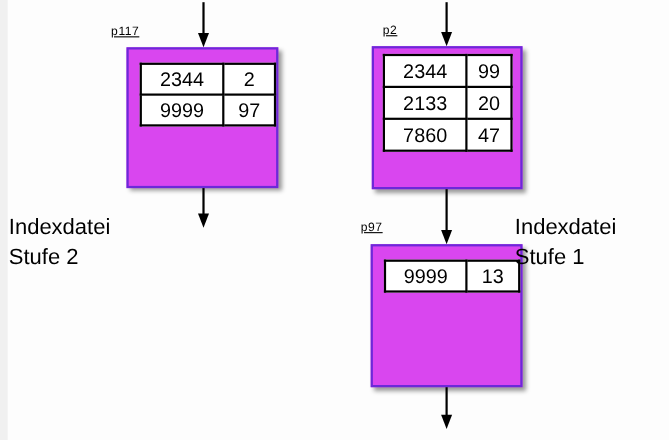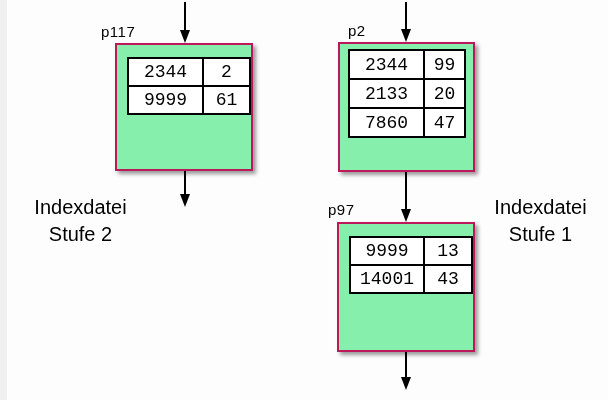--- a/index.html
+++ b/index.html
@@ -8,30 +8,30 @@
     font-family:"Liberation Sans",sans-serif;color:#000;overflow:hidden;
   }
   .gutter{position:absolute;left:0;top:0;width:7px;height:400px;background:#f0f0f0;}
   .vline{position:absolute;width:2px;background:#000;}
   .ahead{
     position:absolute;width:0;height:0;
     border-left:5px solid transparent;border-right:5px solid transparent;
     border-top:13px solid #000;
   }
   .nodebox{
-    position:absolute;background:#86efac;border:2px solid #be185d;
-    box-sizing:border-box;box-shadow:3px 3px 4px rgba(0,0,0,0.40);font-family:Liberation Mono, monospace;
+    position:absolute;background:#d946ef;border:2px solid #6d28d9;
+    box-sizing:border-box;box-shadow:3px 3px 4px rgba(0,0,0,0.40);
   }
-  .nodelabel{position:absolute;font-size:15px;letter-spacing:0.5px;}
+  .nodelabel{position:absolute;font-size:11px;letter-spacing:0.5px;text-decoration:underline;}
   table.kv{position:absolute;border-collapse:collapse;background:#fff;}
   table.kv td{
     border:2px solid #000;text-align:center;vertical-align:middle;
     font-size:18px;padding:0;line-height:1;
   }
-  .cap{position:absolute;width:145px;text-align:center;font-size:20px;line-height:27px;}
+  .cap{position:absolute;width:145px;text-align:left;font-size:20px;line-height:27px;}
 </style>
 </head>
 <body>
 
 <div class="canvas">
 
   <div class="gutter"></div>
 
   <div class="vline" style="left:184px;top:2px;height:29px"></div>
   <div class="ahead" style="left:180px;top:30px"></div>
@@ -39,21 +39,21 @@
   <div class="nodelabel" style="left:101px;top:23px">p117</div>
   <div class="nodebox" style="left:115px;top:43px;width:138px;height:128px">
     <table class="kv" style="left:10px;top:12px">
       <tbody>
           <tr>
         <td style="width:73px;height:26px">2344</td>
         <td style="width:45px">2</td>
       </tr>
       <tr>
         <td style="height:26px">9999</td>
-        <td>61</td>
+        <td>97</td>
       </tr>
     </tbody>
       </table>
   </div>
 
   <div class="vline" style="left:184px;top:171px;height:24px"></div>
   <div class="ahead" style="left:180px;top:194px"></div>
 
   <div class="vline" style="left:405px;top:2px;height:28px"></div>
   <div class="ahead" style="left:401px;top:29px"></div>
@@ -82,24 +82,20 @@
   <div class="ahead" style="left:401px;top:209px"></div>
 
   <div class="nodelabel" style="left:328px;top:201px">p97</div>
   <div class="nodebox" style="left:337px;top:222px;width:138px;height:130px">
     <table class="kv" style="left:10px;top:12px">
       <tbody>
           <tr>
         <td style="width:72px;height:26px">9999</td>
         <td style="width:46px">13</td>
       </tr>
-      <tr>
-        <td style="height:26px">14001</td>
-        <td>43</td>
-      </tr>
     </tbody>
       </table>
   </div>
 
   <div class="vline" style="left:405px;top:352px;height:26px"></div>
   <div class="ahead" style="left:401px;top:377px"></div>
 
   <div class="cap" style="left:8px;top:194px">
     <div>Indexdatei</div>
     <div>Stufe 2</div>

